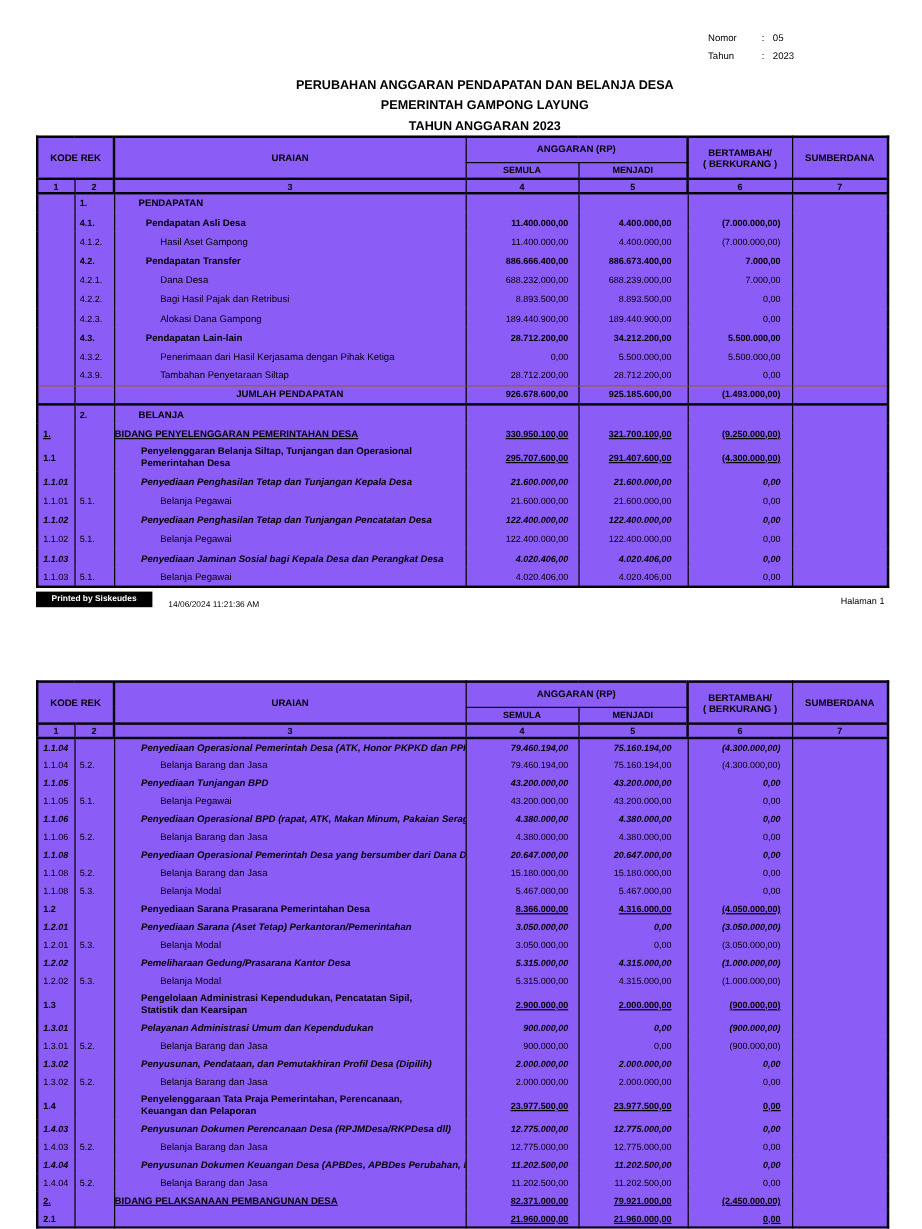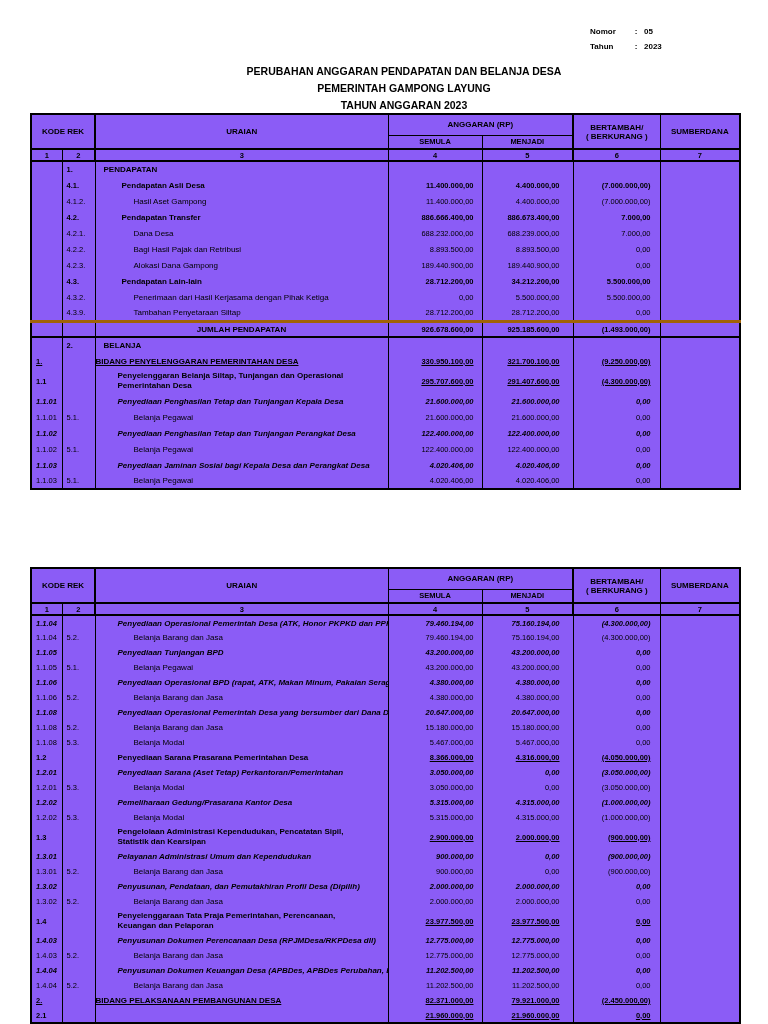--- a/index.html
+++ b/index.html
@@ -2,21 +2,21 @@
 <html><head>
 <meta charset="utf-8">
 <style>
   * { margin:0; padding:0; box-sizing:border-box; }
   html,body { background:#fff; }
   .canvas{
     position:relative; width:768px; height:1024px; background:#ffffff;
     overflow:hidden; font-family:"Liberation Sans", sans-serif; color:#000;
   }
   
-  .meta{ position:absolute; left:590px; top:27px; font-size:8px; font-weight:bold; }
+  .meta{ position:absolute; left:590px; top:27px; font-size:8px; font-weight:normal; }
   .meta-row{ display:flex; margin-bottom:6px; }
   .meta-row .lbl{ width:38px; }
   .meta-row .col{ width:16px; text-align:center; }
   .meta-row .val{ }
   
   .titles{ position:absolute; left:0; top:63px; width:768px; text-align:center; }
   .titles div{ font-size:10.5px; font-weight:bold; line-height:17px;padding-left:40px; }
   
   table.doc-table{
     position:absolute; left:30px; width:709px; border-collapse:collapse;
@@ -34,26 +34,26 @@
   .two-line{ line-height:9px; display:block; }
   
   .pg1 tbody tr{ height:16px; }
   .pg2 tbody tr{ height:15px; }
   td.c1, td.c2{ padding-left:4px; font-size:7.5px; }
   td.c3{ white-space:nowrap; }
   td.c4, td.c5, td.c6{ text-align:right; font-size:7.5px; }
   td.c4{ padding-right:8px;text-align:right; }
   td.c5{ padding-right:13px; }
   td.c6{ padding-right:9px; }
-  tr.section td.c3{ font-weight:bold; padding-left:8px; }
+  tr.section td.c3{ font-weight:bold; padding-left:20px; }
   tr.section td.c2{ font-weight:bold; }
   tr.pgroup td{ font-weight:bold; }
   tr.pgroup td.c3{ padding-left:26px; }
   tr.pitem td.c3{ padding-left:38px; }
-  tr.jumlah td{ font-weight:bold; border-top:3px solid #a16207; border-bottom:2px solid #000; }
+  tr.jumlah td{ font-weight:bold; border-top:1px solid #a16207; border-bottom:2px solid #000; }
   tr.jumlah td.c3{ text-align:center; padding-left:0; }
   tr.bidang td{ font-weight:bold; }
   tr.bidang td.c1, tr.bidang td.c3, tr.bidang td.c4, tr.bidang td.c5, tr.bidang td.c6{ text-decoration:underline; }
   tr.bidang td.c3{ padding-left:0; }
   tr.group td{ font-weight:bold; }
   tr.group td.c3{ padding-left:22px; white-space:normal; line-height:10px; padding-top:2px; padding-bottom:2px; padding-right:18px; }
   tr.group td.c4, tr.group td.c5, tr.group td.c6{ text-decoration:underline; }
   tr.activity td{ font-weight:bold; font-style:italic; }
   tr.activity td.c3{ padding-left:22px; }
   tr.detail td.c3{ padding-left:38px; }
@@ -264,21 +264,21 @@
           <td class="c2">5.1.</td>
           <td class="c3">Belanja Pegawai</td>
           <td class="c4">21.600.000,00</td>
           <td class="c5">21.600.000,00</td>
           <td class="c6">0,00</td>
           <td class="c7"></td>
         </tr>
         <tr class="activity">
           <td class="c1">1.1.02</td>
           <td class="c2"></td>
-          <td class="c3">Penyediaan Penghasilan Tetap dan Tunjangan Perangkat Desa</td>
+          <td class="c3">Penyediaan Penghasilan Tetap dan Tunjangan Pencatatan Desa</td>
           <td class="c4">122.400.000,00</td>
           <td class="c5">122.400.000,00</td>
           <td class="c6">0,00</td>
           <td class="c7"></td>
         </tr>
         <tr class="detail">
           <td class="c1">1.1.02</td>
           <td class="c2">5.1.</td>
           <td class="c3">Belanja Pegawai</td>
           <td class="c4">122.400.000,00</td>
@@ -300,20 +300,25 @@
           <td class="c2">5.1.</td>
           <td class="c3">Belanja Pegawai</td>
           <td class="c4">4.020.406,00</td>
           <td class="c5">4.020.406,00</td>
           <td class="c6">0,00</td>
           <td class="c7"></td>
         </tr>
       </tbody>
   </table>
 
+  <div class="footer1">
+    <span class="badge">Printed by Siskeudes</span>
+    <span class="printed">14/06/2024 11:21:36 AM</span>
+    <span class="halaman">Halaman 1</span>
+  </div>
 
   <table class="doc-table pg2">
     <colgroup>
       <col style="width:31px">
         <col style="width:33px">
         <col style="width:293px">
       <col style="width:94px">
         <col style="width:91px">
         <col style="width:87px">
         <col style="width:80px">

